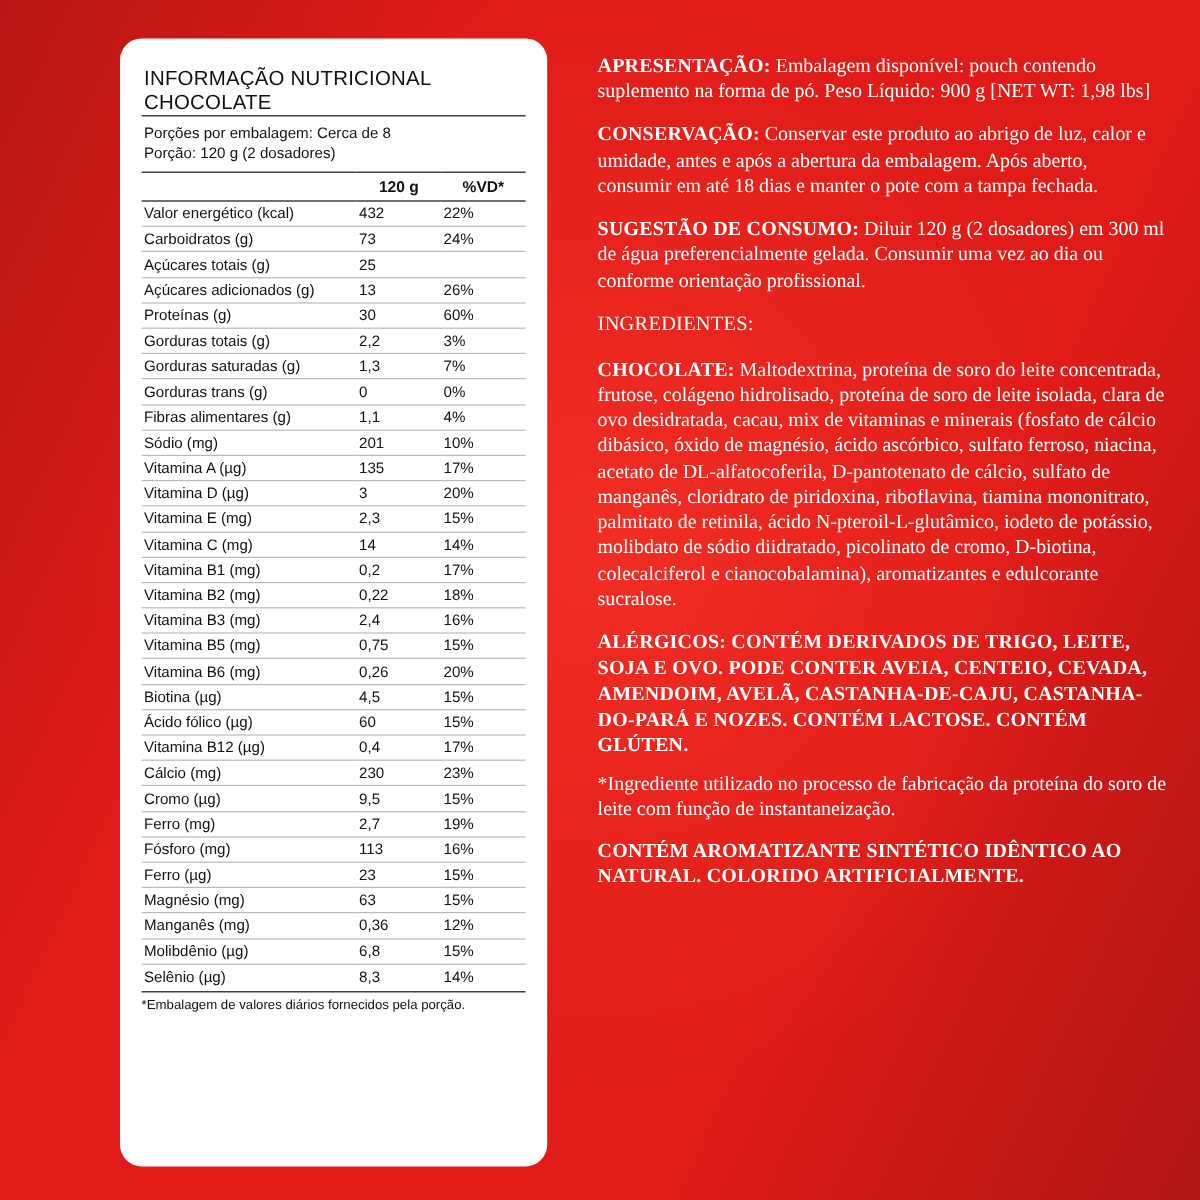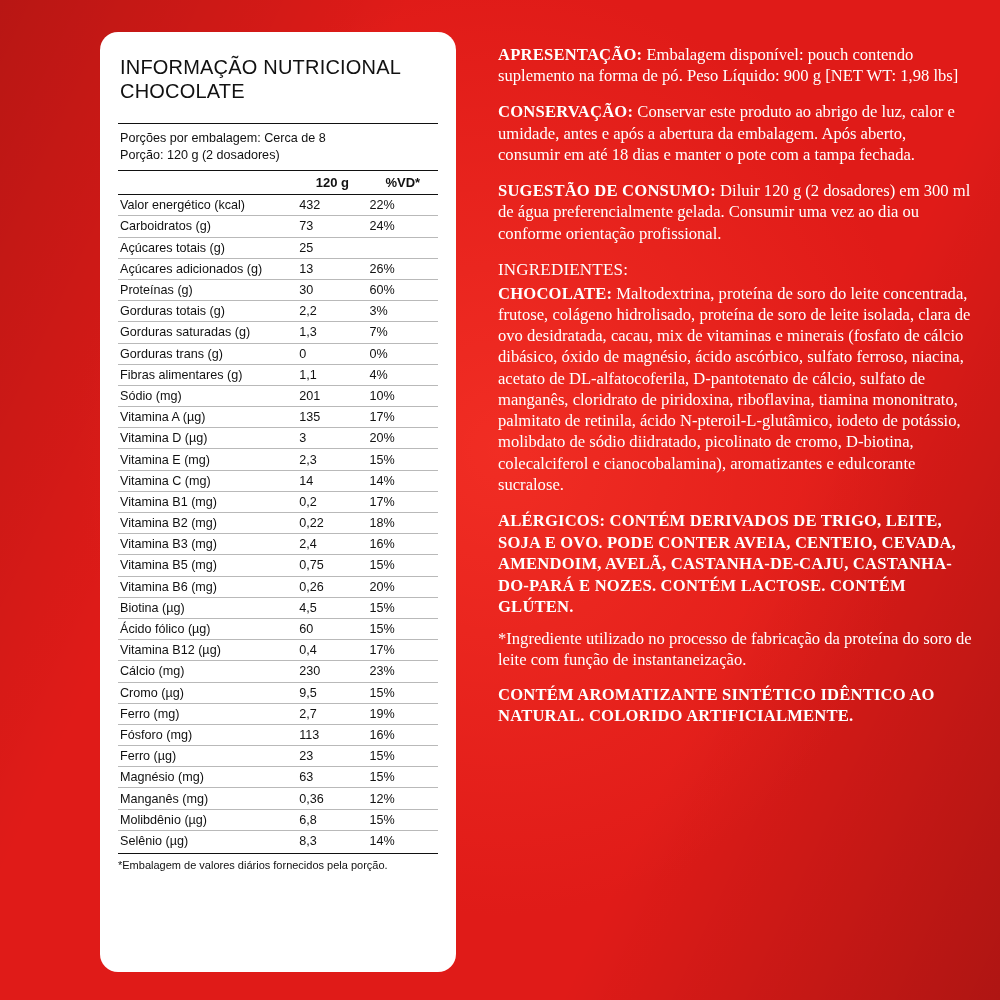--- a/index.html
+++ b/index.html
@@ -38,24 +38,24 @@
     background: #ffffff;
     border-radius: 18px;
     padding: 20px 18px 14px 18px;
     box-sizing: border-box;
     margin-left: 76px;
     margin-top: 2px;
     height: 940px;
     color: #111;
   }
   .nutri-title {
-    font-size: 20px;
+    font-size: 17px;
     line-height: 1.18;
     letter-spacing: 0.2px;
-    margin: 4px 2px 20px 2px;
+    margin: 4px 2px 0 2px;
     white-space: pre-line;
   }
   .serving-block {
     border-top: 1.6px solid #111;
     padding: 6px 2px 6px 2px;
     font-size: 12.6px;
     line-height: 1.35;
   }
   table.nutri {
     width: 100%;
@@ -96,21 +96,21 @@
     margin-right: 4px;
     color: #ffffff;
     font-family: "Liberation Serif", serif;
     font-size: 16.6px;
     line-height: 1.28;
     padding-top: 14px;
   }
   .blk { margin-bottom: 15px; }
   .blk .lead { font-weight: bold; letter-spacing: 0.2px; }
   .blk p { margin: 0; }
-  .ingredients-head { font-size: 17px; letter-spacing: 0.2px; margin-bottom: 2px; }
+  .ingredients-head { font-size: 17px; letter-spacing: 0.2px; margin-bottom: 16px; }
   .allerg {
     font-weight: bold;
     letter-spacing: 0.2px;
     line-height: 1.3;
     margin-bottom: 10px;
   }
   .small-note { margin-bottom: 14px; }
   .caps-note { font-weight: bold; letter-spacing: 0.2px; }
 </style>
 </head>

